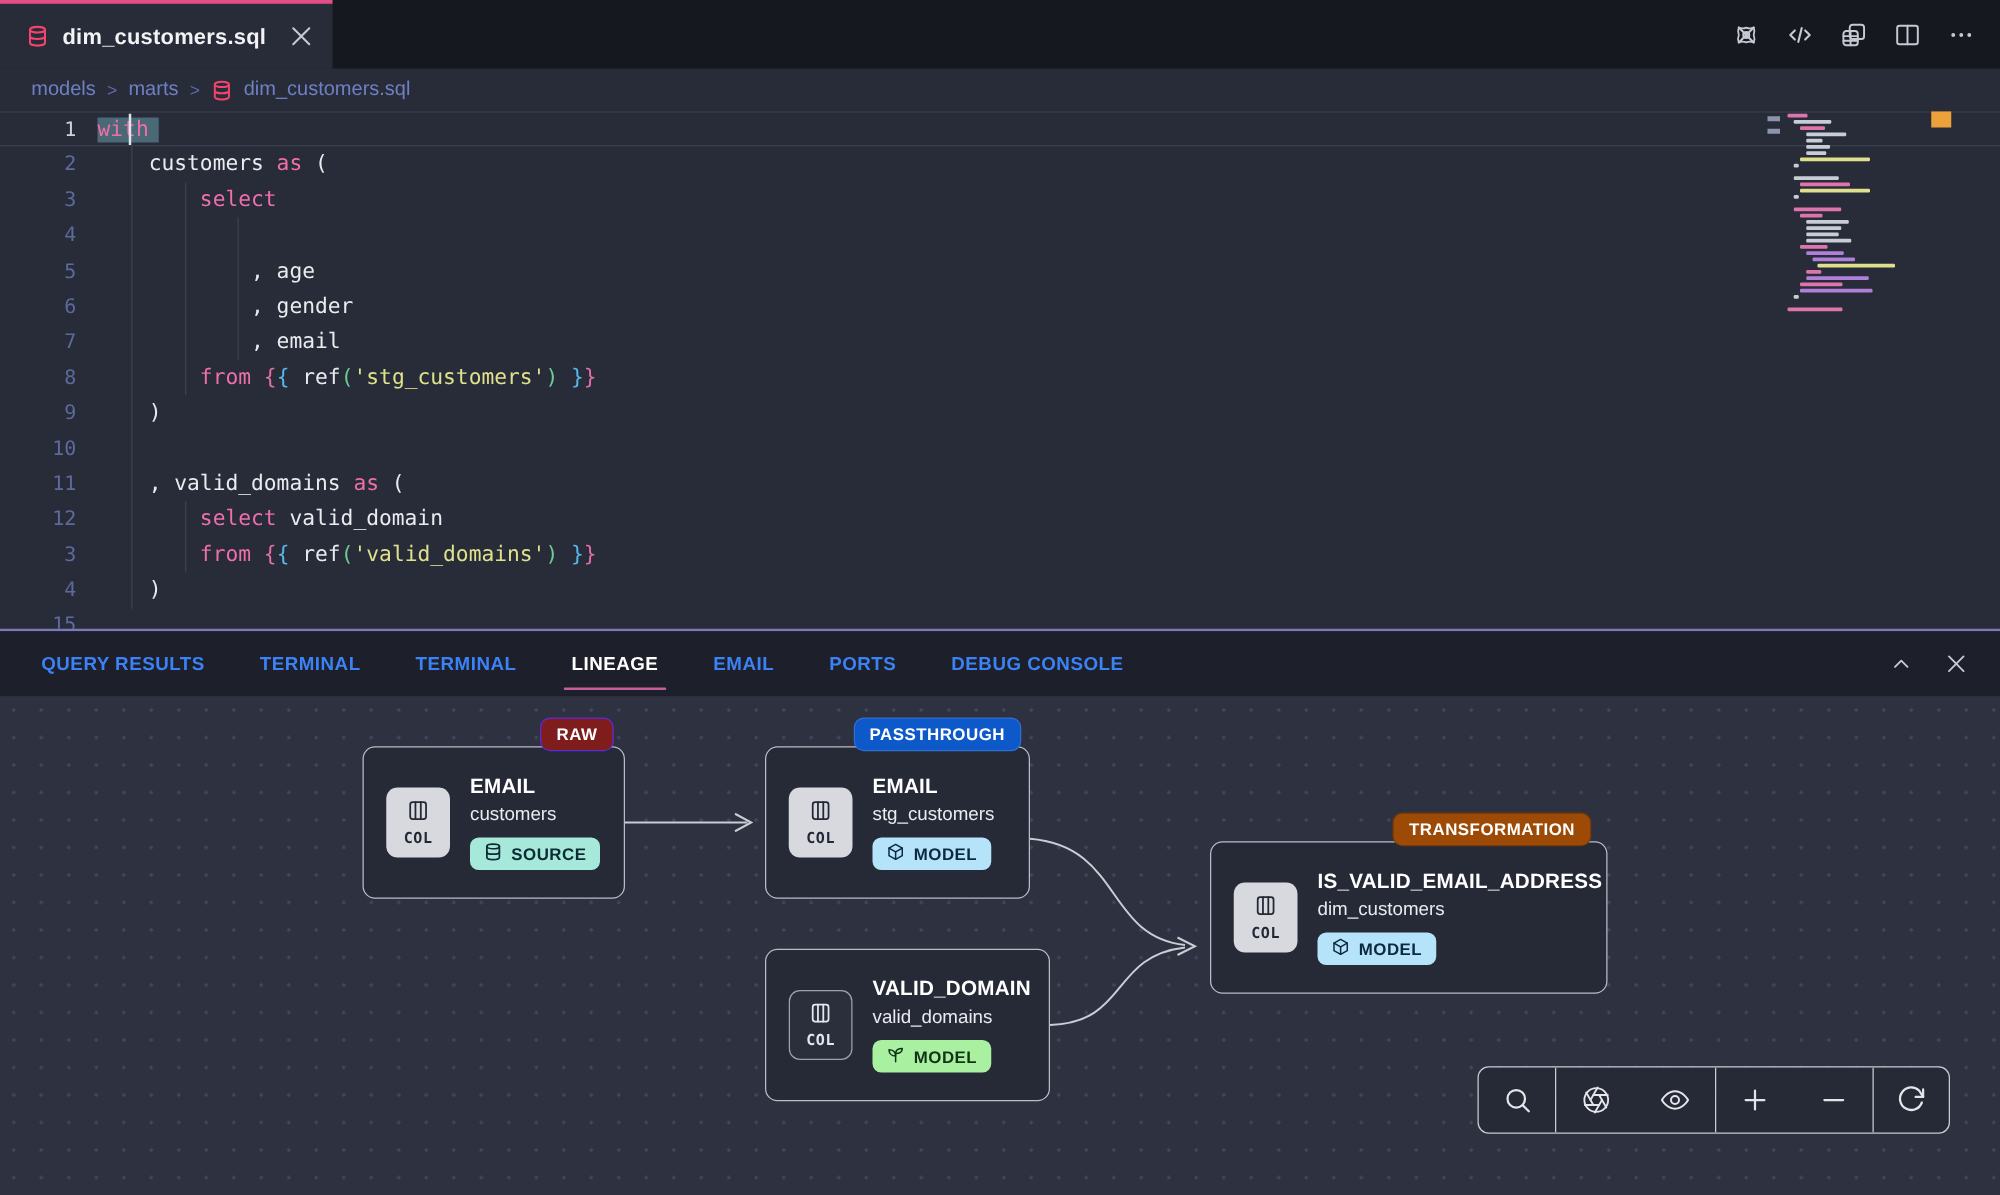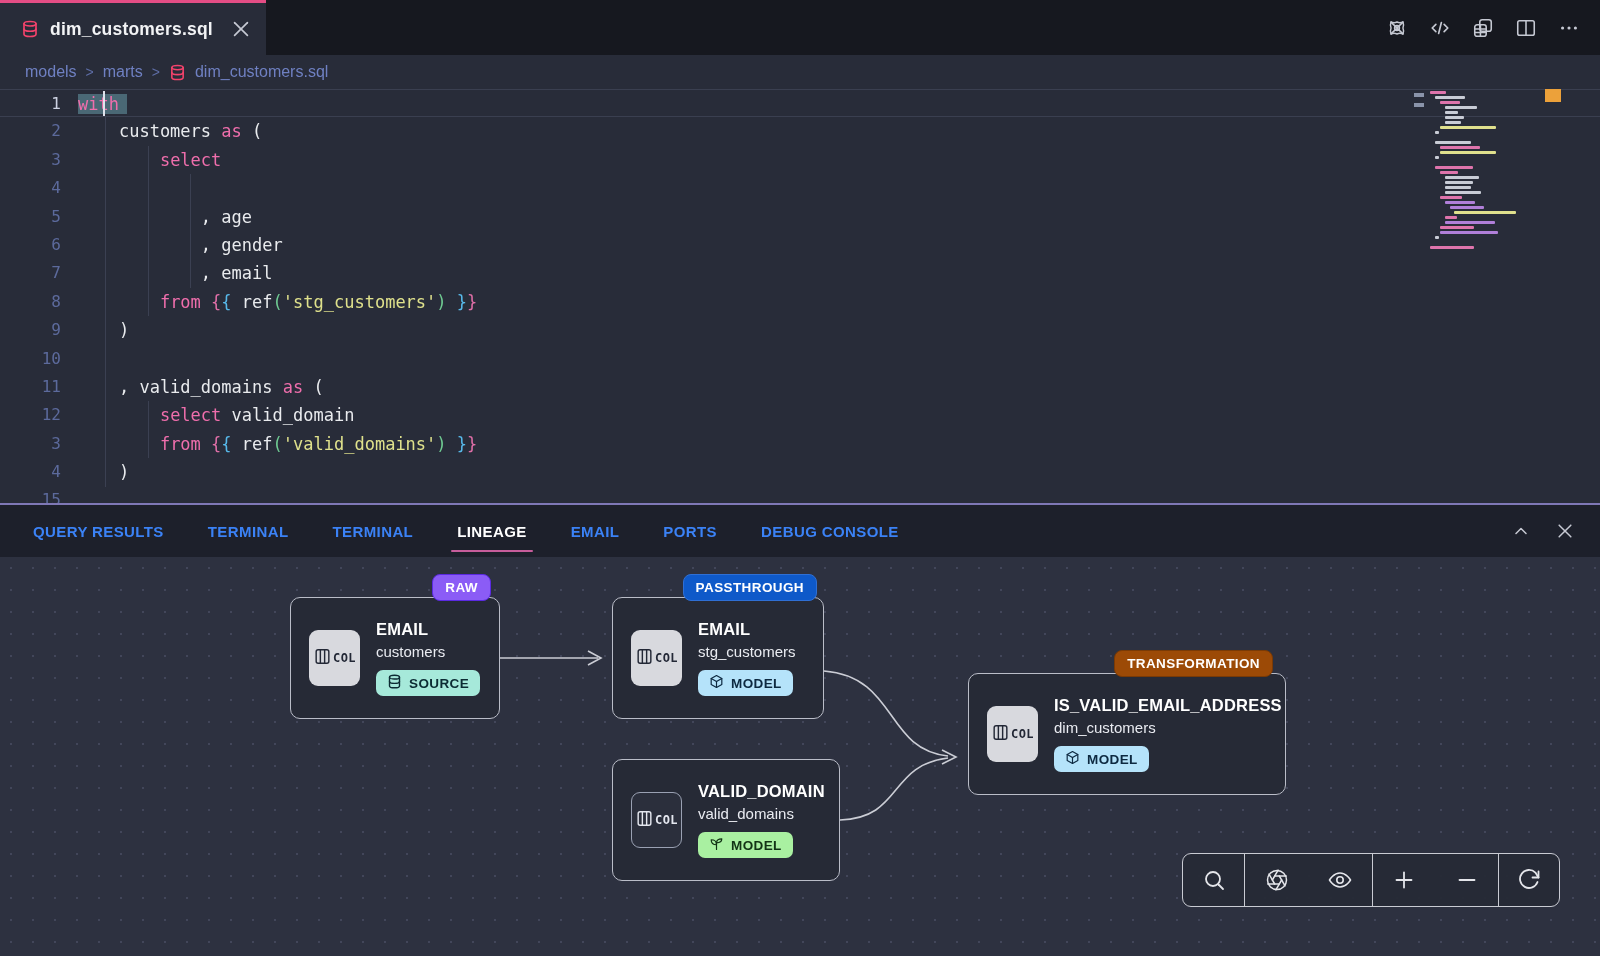--- a/index.html
+++ b/index.html
@@ -62,38 +62,38 @@
   .panel-tab.active::after { content:""; position:absolute; left:-6px; right:-6px; bottom:5px; height:2.5px; background:#c75d9b; border-radius:2px; }
   .panel-actions { position:absolute; right:20px; top:0; height:52px; display:flex; align-items:center; gap:14px; }
   .panel-actions .icon-btn svg { width:20px; height:20px; }
   
   .canvas { position:absolute; left:0; top:557px; width:1600px; height:399px; background:#2d3140;
     background-image:radial-gradient(#42465a 1.2px, transparent 1.4px); background-size:22px 22px; }
   .edges { position:absolute; inset:0; width:100%; height:100%; }
   .edges path { stroke:#cbcdd5; stroke-width:1.6; fill:none; }
   .lnode { position:absolute; background:#262a36; border:1px solid #babdc8; border-radius:10px;
     display:flex; align-items:center; gap:16px; padding:0 18px; cursor:pointer; }
-  .colbox { flex:none; width:51px; height:56px; border-radius:9px; display:flex; 
+  .colbox { flex:none; width:51px; height:56px; border-radius:9px; display:flex; flex-direction:column;
     align-items:center; justify-content:center; gap:1px; font-family:"DejaVu Sans Mono", monospace; }
   .colbox svg { width:19px; height:19px; }
   .colbox .collbl { font-size:12px; font-weight:bold; letter-spacing:.5px; }
   .colbox.light { background:#d8d9de; color:#232836; }
   .colbox.dark { background:#2b2f3c; border:1px solid #9aa1b3; color:#e4e7ef; }
   .nbody { display:flex; flex-direction:column; }
   .ntitle { color:#ffffff; font-size:16.5px; font-weight:bold; letter-spacing:.2px; }
   .nsub { color:#e9ebf1; font-size:15px; margin-top:4px; }
   .pill { margin-top:10px; align-self:flex-start; display:inline-flex; align-items:center; gap:7px;
     border-radius:7px; padding:4px 11px; font-size:13.5px; font-weight:bold; letter-spacing:.4px; }
   .pill svg { width:15px; height:15px; }
   .pill-SOURCE { background:#a6e9da; color:#0c2b33; }
   .pill-MODEL { background:#b5e3fa; color:#0d2940; }
   .pill-SEED { background:#a9f0a1; color:#123315; }
   .nbadge { position:absolute; top:-24px; padding:5px 12px; border-radius:8px; color:#fff;
     font-size:13.5px; font-weight:bold; letter-spacing:.4px; }
-  .badge-raw { background:#8b5cf6; border:1.5px solid #5b2ae2; right:8px; }
+  .badge-raw { background:#7f1d1d; border:1.5px solid #5b2ae2; right:8px; }
   .badge-passthrough { background:#0e59c9; border:1.5px solid #2f6fd4; right:6px; }
   .badge-transformation { background:#9c4a06; border:1.5px solid #7a3a05; right:12px; }
   
   .ltoolbar { position:absolute; left:1182px; top:296px; width:378px; height:54px;
     background:rgba(38,42,54,.96); border:1.6px solid #c9cbd3; border-radius:9px; display:flex; overflow:hidden; }
   .lcell { display:flex; align-items:center; justify-content:space-around; border-right:1.6px solid #c9cbd3; }
   .lcell:last-child { border-right:none; }
   .lcell .icon-btn { color:#e4e5ea; }
   .lcell .icon-btn svg { width:24px; height:24px; }
   .c1 { width:62px; } .c2 { width:128px; } .c3 { width:126px; } .c4 { flex:1; }

